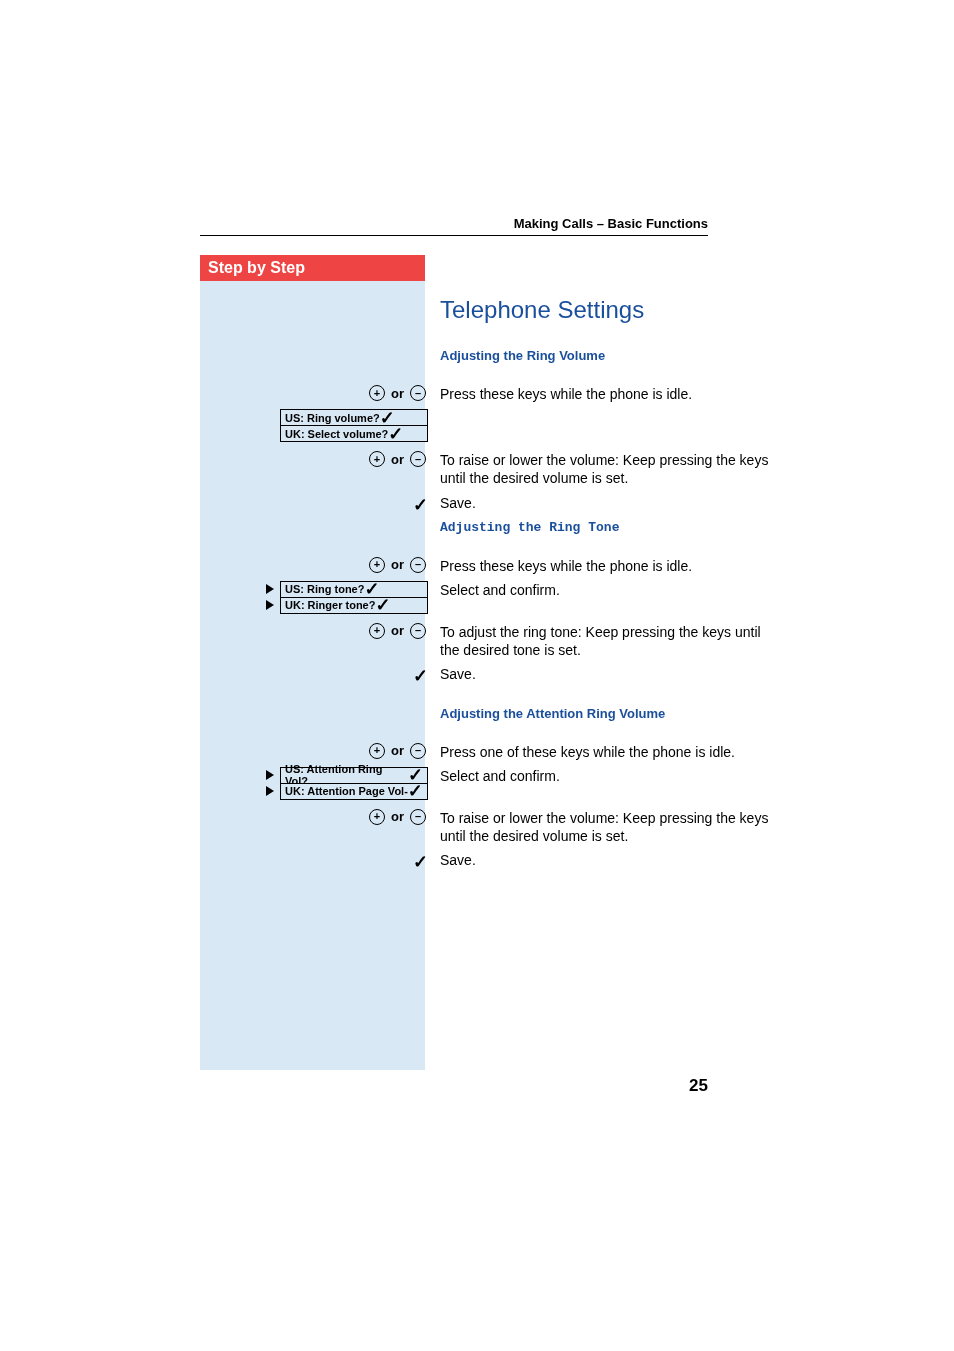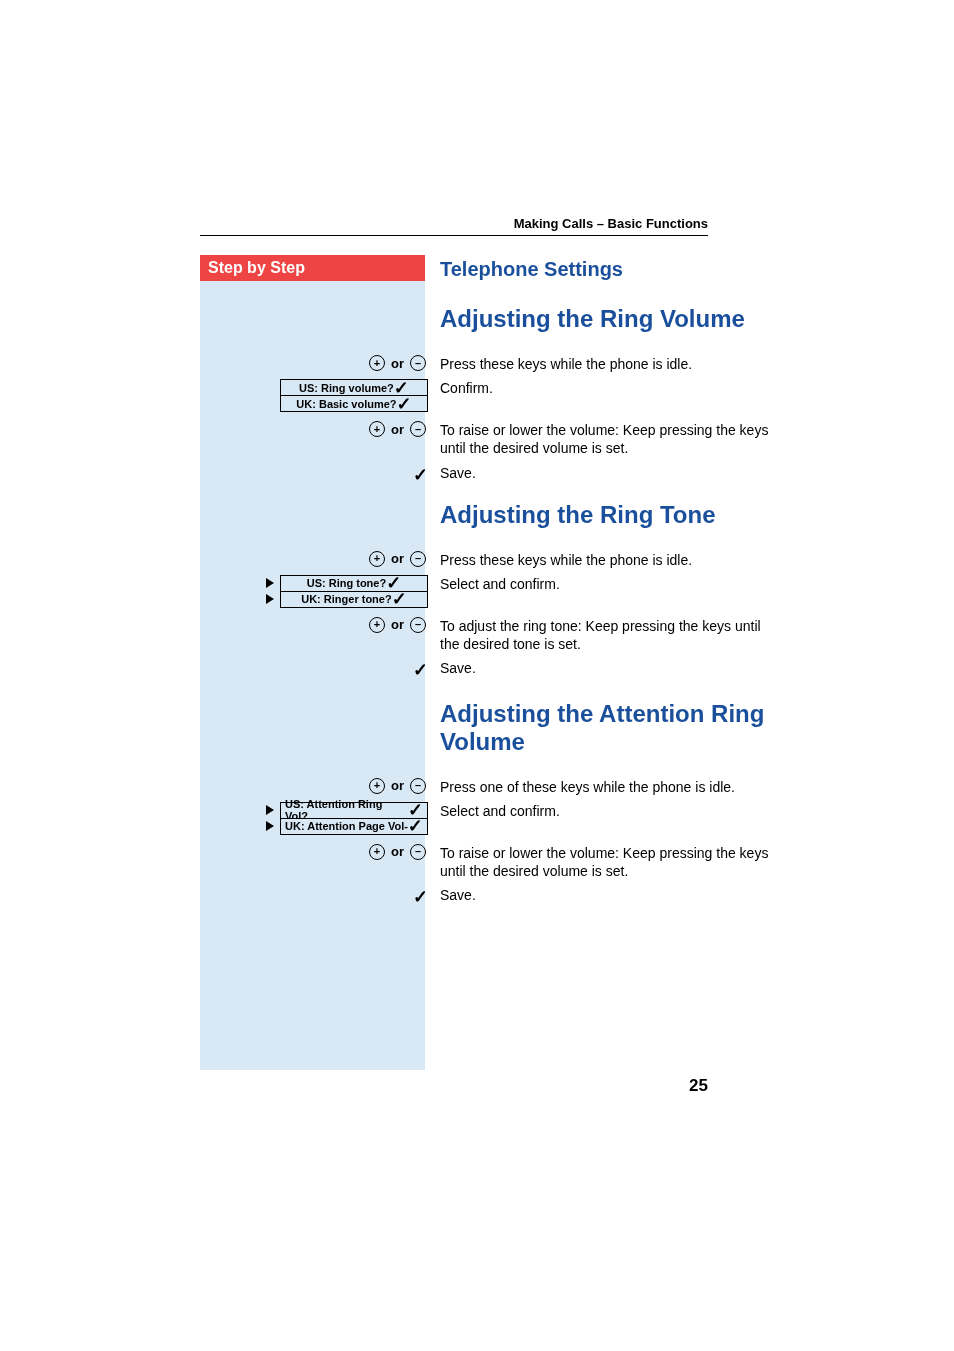--- a/index.html
+++ b/index.html
@@ -48,28 +48,29 @@
     font-family: Arial, sans-serif;
   }
   .content {
     position: absolute;
     top: 258px;
     left: 440px;
     width: 340px;
   }
   .h1 {
     color: #1a4f9c;
-    font-size: 20px;
-    font-weight: bold;
+    font-size: 24px;
+    font-weight: normal;
+    margin-top: 38px;
     margin-bottom: 24px;
     font-family: Arial, sans-serif;
   }
   .h2 {
     color: #1a4f9c;
-    font-size: 24px;
+    font-size: 13px;
     font-weight: bold;
     margin-top: 18px;
     margin-bottom: 22px;
     font-family: Arial, sans-serif;
   }
   .body-text {
     font-size: 14px;
     color: #000;
     line-height: 1.3;
     margin-bottom: 6px;
@@ -106,21 +107,21 @@
     font-weight: bold;
     display: inline-block;
   }
   .display-box {
     border: 1px solid #000;
     font-size: 11px;
     font-weight: bold;
     padding: 1px 4px;
     width: 148px;
     display: flex;
-    justify-content: center;
+    justify-content: flex-start;
     align-items: center;
     background: #d9e8f5;
     height: 17px;
   }
   .display-stack {
     position: absolute;
     right: 100%;
     margin-right: 12px;
   }
   .display-row {
@@ -186,45 +187,44 @@
         <div class="display-row">
           <div class="triangle-spacer"></div>
           <div class="display-box">
             <span>US: Ring volume?</span>
             <span class="check">✓</span>
           </div>
         </div>
         <div class="display-row">
           <div class="triangle-spacer"></div>
           <div class="display-box">
-            <span>UK: Basic volume?</span>
-            <span class="check">✓</span>
-          </div>
-        </div>
-      </div>
-      <div class="body-text">Confirm.</div>
+            <span>UK: Select volume?</span>
+            <span class="check">✓</span>
+          </div>
+        </div>
+      </div>
     </div>
 
     <div class="step-container" style="margin-top:8px;">
       <div class="icon-group">
         <span class="circle-btn">+</span>
         <span class="or-text">or</span>
         <span class="circle-btn">–</span>
       </div>
       <div class="body-text">To raise or lower the volume: Keep pressing the keys until the desired volume is set.</div>
     </div>
 
     <div class="step-container" style="margin-top:4px;">
       <div class="icon-group">
         <span class="check">✓</span>
       </div>
       <div class="body-text">Save.</div>
     </div>
 
-    <div class="h2" style="margin-top:19px;">Adjusting the Ring Tone</div>
+    <div class="h2" style="margin-top:8px;font-family:Liberation Mono, monospace;">Adjusting the Ring Tone</div>
 
     <div class="step-container">
       <div class="icon-group">
         <span class="circle-btn">+</span>
         <span class="or-text">or</span>
         <span class="circle-btn">–</span>
       </div>
       <div class="body-text">Press these keys while the phone is idle.</div>
     </div>
 

